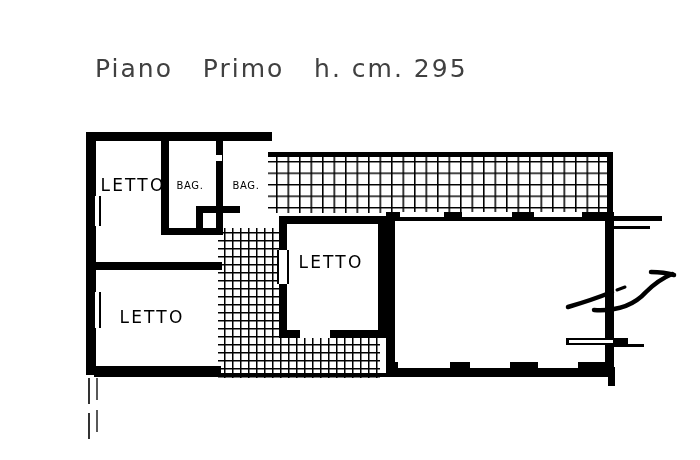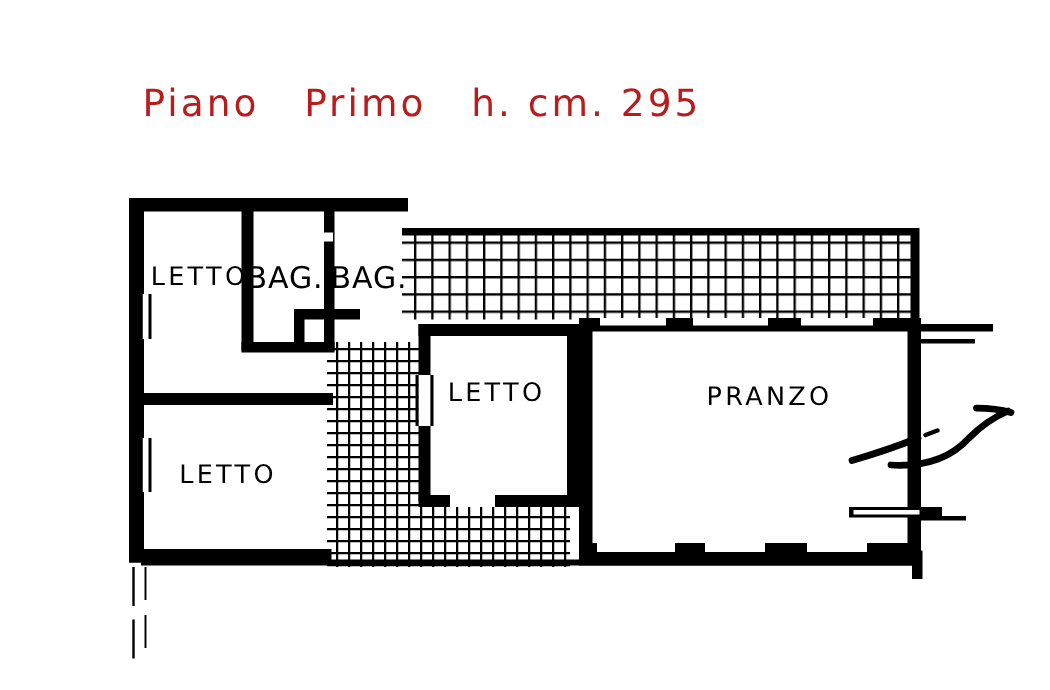--- a/index.html
+++ b/index.html
@@ -5,30 +5,30 @@
   html,body{margin:0;padding:0;background:#ffffff;}
   body{
     width:700px;height:460px;overflow:hidden;
     font-family:"DejaVu Sans","Liberation Sans",sans-serif;
     background:#ffffff;color:#000000;position:relative;
   }
   #plan-root{position:absolute;inset:0;}
   #plan-title{
     position:absolute;left:95px;top:54px;
     font-size:25px;letter-spacing:2px;font-weight:400;
-    white-space:pre;color:#b91c1c;
+    white-space:pre;color:#404040;
   }
   .svg-layer{position:absolute;left:0;top:0;width:700px;height:460px;}
   .room-label{
     position:absolute;font-size:17px;letter-spacing:2.2px;
     font-weight:400;color:#000;white-space:nowrap;
     transform:translate(-50%,-50%);
     text-align:right;
   }
-  .room-label.small{font-size:20px;letter-spacing:0.6px;}
+  .room-label.small{font-size:10px;letter-spacing:0.6px;}
 </style>
 </head>
 <body>
 
 <div id="plan-root">
 
   <div id="plan-title">Piano   Primo   h. cm. 295</div>
 
   <svg class="svg-layer" viewBox="0 0 700 460" xmlns="http://www.w3.org/2000/svg">
     <defs>
@@ -121,15 +121,14 @@
       <path d="M568 307 Q592 300 612 292" stroke="#000" stroke-width="4.5" fill="none" stroke-linecap="round"></path>
       <path d="M617 290 l8 -3" stroke="#000" stroke-width="3" stroke-linecap="round"></path>
     </g>
   </svg>
 
   <div class="room-label" style="left:133px;top:185px;">LETTO</div>
   <div class="room-label small" style="left:190px;top:185px;">BAG.</div>
   <div class="room-label small" style="left:246px;top:185px;">BAG.</div>
   <div class="room-label" style="left:152px;top:317px;">LETTO</div>
   <div class="room-label" style="left:331px;top:262px;">LETTO</div>
-  <div class="room-label" style="left:513px;top:265px;">PRANZO</div>
 
 </div>
 
 </body></html>

